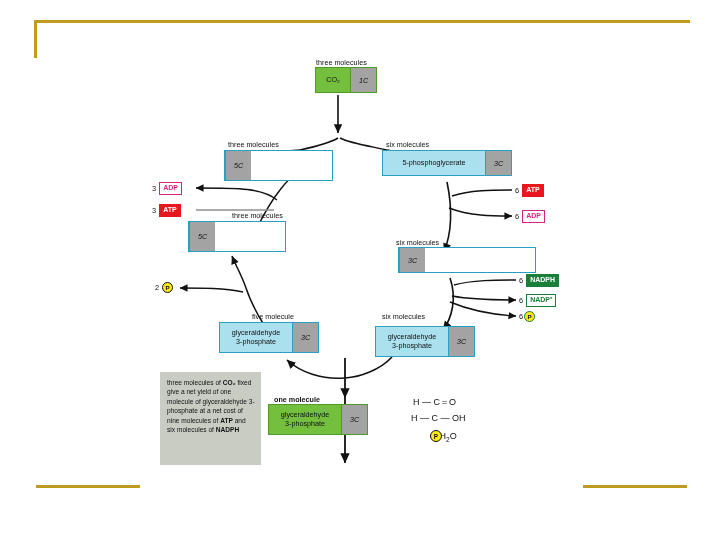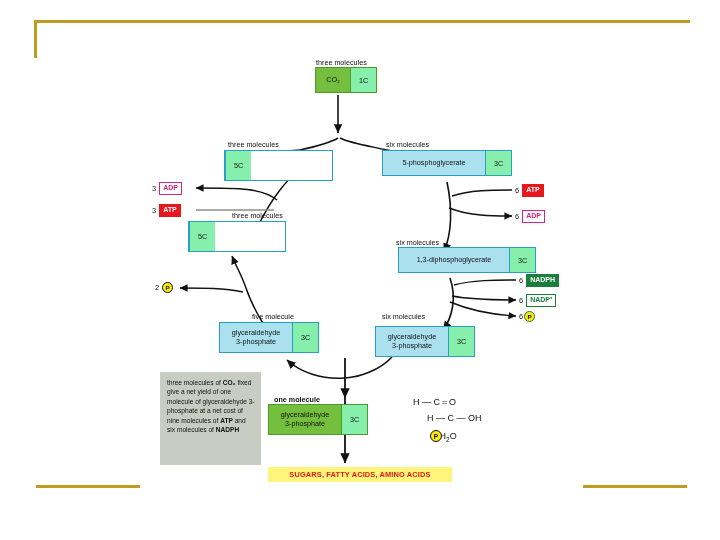--- a/index.html
+++ b/index.html
@@ -40,22 +40,23 @@
     line-height:8.5px;
     color:#111;
     padding:1px 3px;
     box-sizing:border-box;
   }
   .mbox .carbon{
     width:26px;
     display:flex;align-items:center;justify-content:center;
     font-size:7.2px;color:#111;
     border-left:1px solid #2a9fc4;
-    background:#86efac;
-    box-sizing:border-box;
+    background:#a3a3a3;
+    box-sizing:border-box;
+    font-style:italic;
   }
   .blue .name{background:#abe0ef;}
   .green{border-color:#4f9a28;}
   .green .name{background:#74bf3e;}
   .green .carbon{border-left-color:#4f9a28;}
 
   
   .cap{
     position:absolute;
     font-size:7.2px;
@@ -116,21 +117,21 @@
     letter-spacing:.15px;
   }
 
   
   #struct{
     position:absolute;left:368px;top:396px;width:92px;height:56px;
     font-size:9px;color:#111;
   }
   #struct .row{position:absolute;white-space:nowrap;padding-left:43px;}
   #struct .r1{left:2px;top:0px;}
-  #struct .r2{left:16px;top:17px;}
+  #struct .r2{left:0px;top:17px;}
   #struct .r3{left:22px;top:35px;}
   #struct sub{font-size:6.5px;}
   #struct .pc{
     position:absolute;left:62px;top:34px;
     width:12px;height:12px;border-radius:50%;
     background:#fcea14;border:1.2px solid #111;
     display:flex;align-items:center;justify-content:center;
     font-size:6.5px;font-weight:bold;color:#111;
     box-sizing:border-box;
   }
@@ -219,21 +220,20 @@
     <div class="mbox blue" style="left:382px;top:150px;width:130px;height:26px;">
       <div class="name">5-phosphoglycerate</div>
       <div class="carbon">3C</div>
     </div>
 
     <div class="mbox blue" style="left:188px;top:221px;width:98px;height:31px;">
       <div class="carbon">5C</div>
     </div>
 
     <div class="mbox blue" style="left:398px;top:247px;width:138px;height:26px;">
-      <div class="name">1,3-diphosphoglycerate</div>
       <div class="carbon">3C</div>
     </div>
 
     <div class="mbox blue" style="left:219px;top:322px;width:100px;height:31px;">
       <div class="name">glyceraldehyde<br>3-phosphate</div>
       <div class="carbon">3C</div>
     </div>
 
     <div class="mbox blue" style="left:375px;top:326px;width:100px;height:31px;">
       <div class="name">glyceraldehyde<br>3-phosphate</div>
@@ -296,16 +296,15 @@
       <span>molecules of </span><b>NADPH</b>
     </div>
 
     <div id="struct">
       <span class="row r1">H — C＝O</span>
       <span class="row r2">H — C — OH</span>
       <span class="row r3"><span>CH</span><sub>2</sub><span>O</span></span>
       <span class="pc">P</span>
     </div>
 
-    <div id="banner">SUGARS, FATTY ACIDS, AMINO ACIDS</div>
 
   </div>
 </div>
 
 </body></html>

